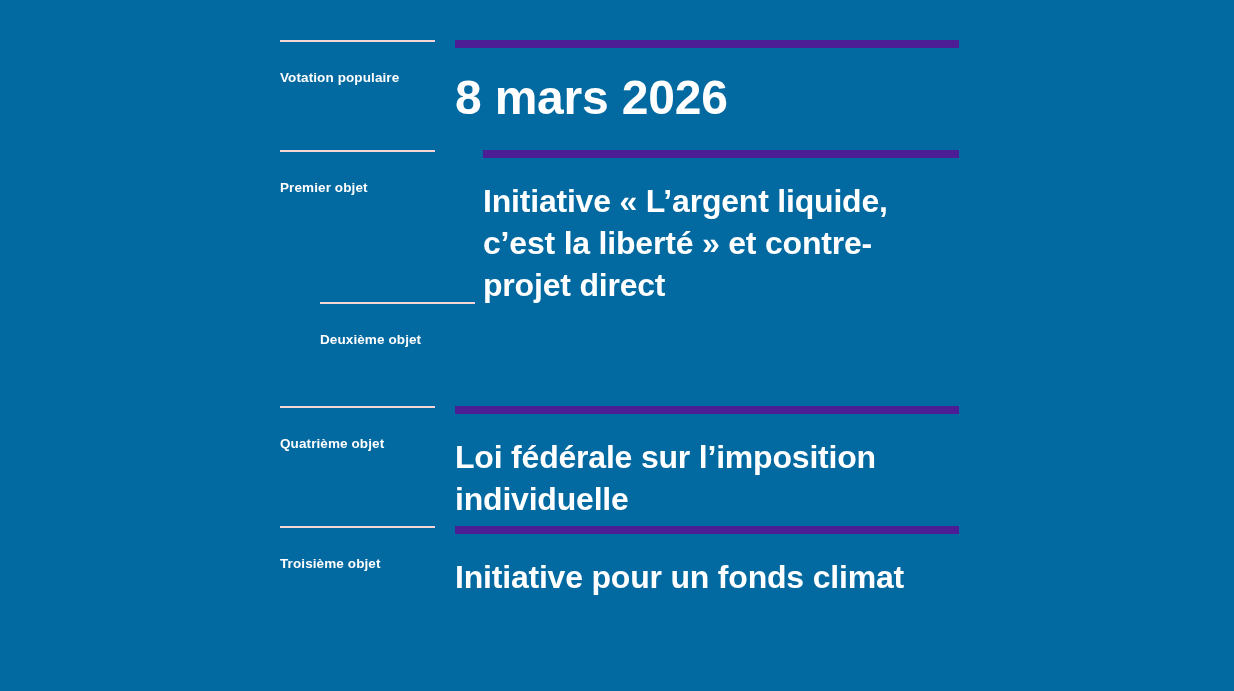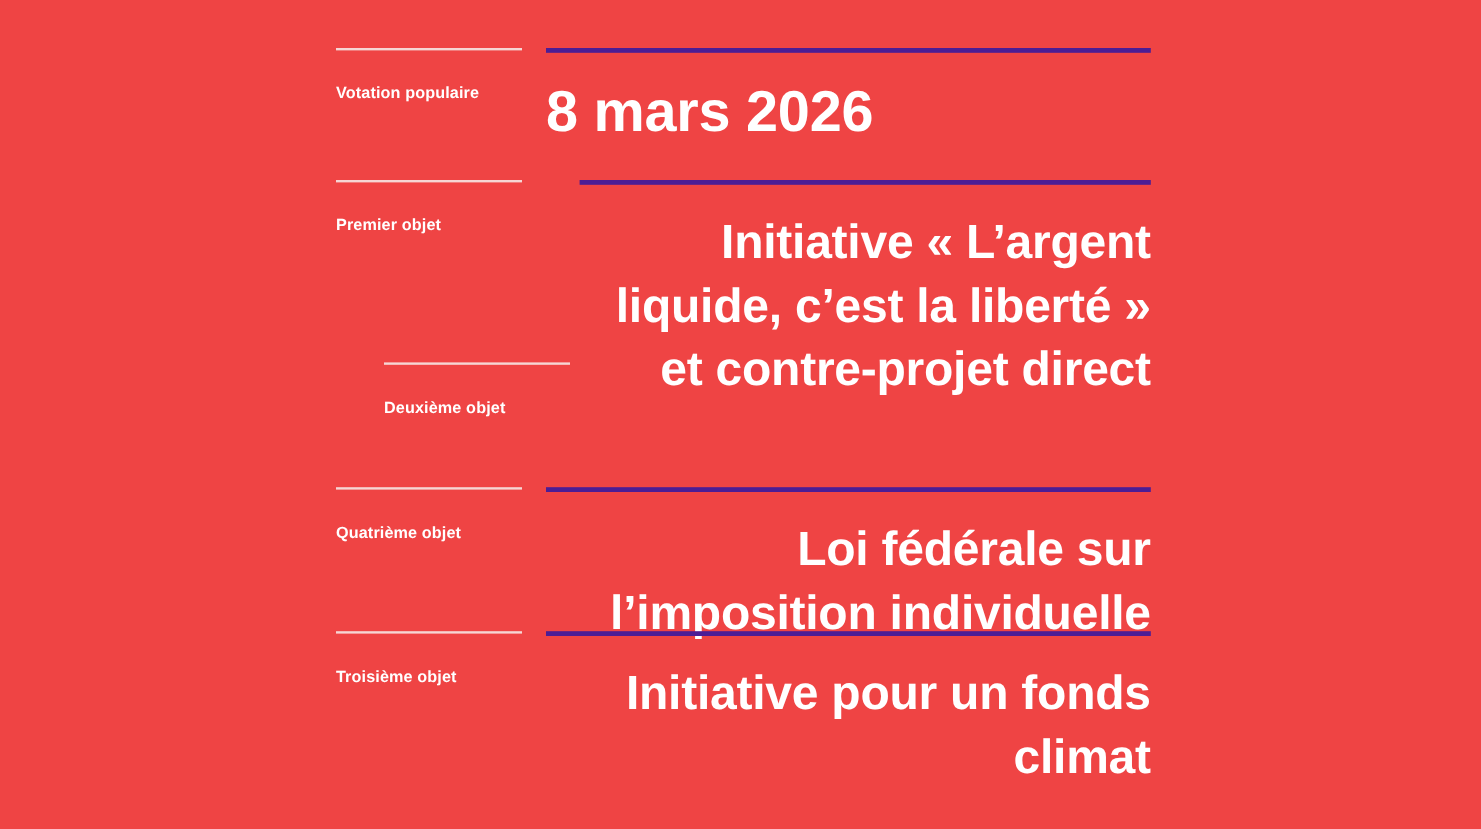--- a/index.html
+++ b/index.html
@@ -12,21 +12,21 @@
     height: 691px;
     background: #e52b2b;
     font-family: "Liberation Sans", sans-serif;
     overflow: hidden;
   }
 
   .poster {
     position: relative;
     width: 1234px;
     height: 691px;
-    background: #ef4444;
+    background: #0369a1;
     box-sizing: border-box;
   }
 
   .grid {
     position: absolute;
     left: 280px;
     top: 40px;
     width: 679px;
   }
 
@@ -49,21 +49,21 @@
     flex: 0 0 155px;
     box-sizing: border-box;
     padding-top: 2px;
     border-top: 2px solid #f6d6d4;
   }
   .col-title {
     flex: 1 1 auto;
     box-sizing: border-box;
     margin-left: 20px;
     padding-top: 2px;
-    border-top: 4px solid #4c1d95;
+    border-top: 8px solid #4c1d95;
   }
 
   .label {
     color: #ffffff;
     font-size: 13.5px;
     font-weight: bold;
     letter-spacing: 0.1px;
     line-height: 1.2;
     margin: 0;
     padding-top: 26px;
@@ -76,24 +76,23 @@
     letter-spacing: -0.2px;
   }
 
   .title-date {
     font-size: 48px;
     line-height: 1.0;
     padding-top: 24px;
   }
 
   .title-object {
-    font-size: 40px;
+    font-size: 32px;
     line-height: 1.32;
     padding-top: 20px;
-    text-align: right;
   }
 </style>
 </head>
 <body>
 
 <div class="poster">
   <div class="grid">
 
     <div class="row row-date">
       <div class="col-label">

